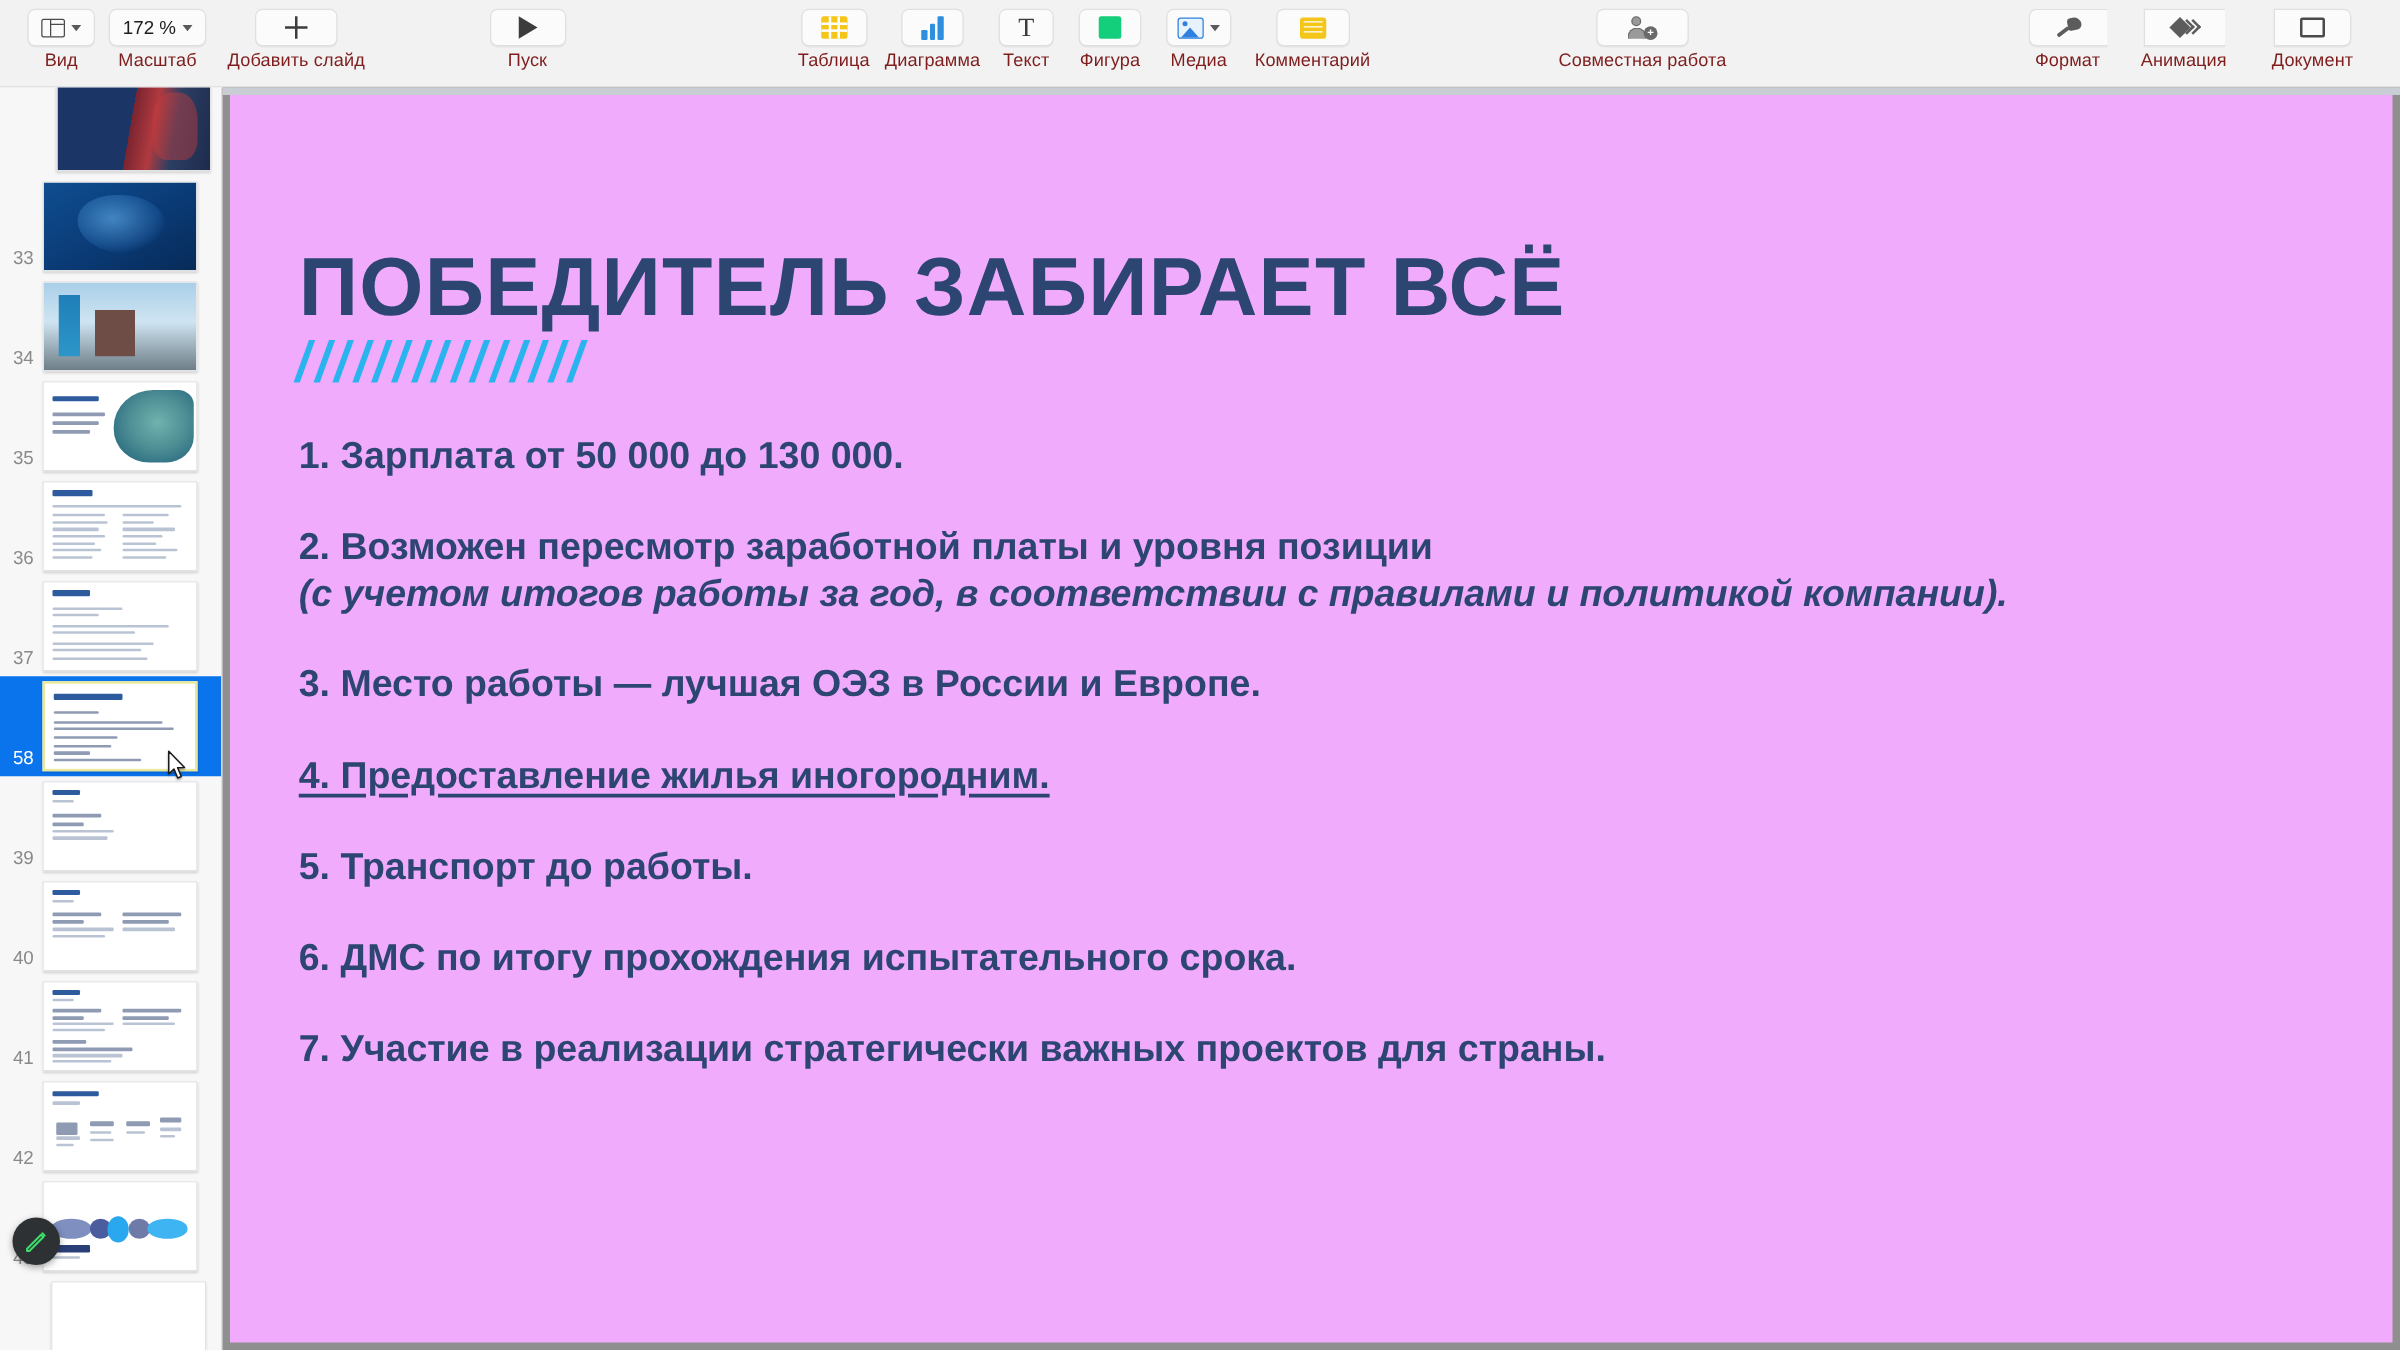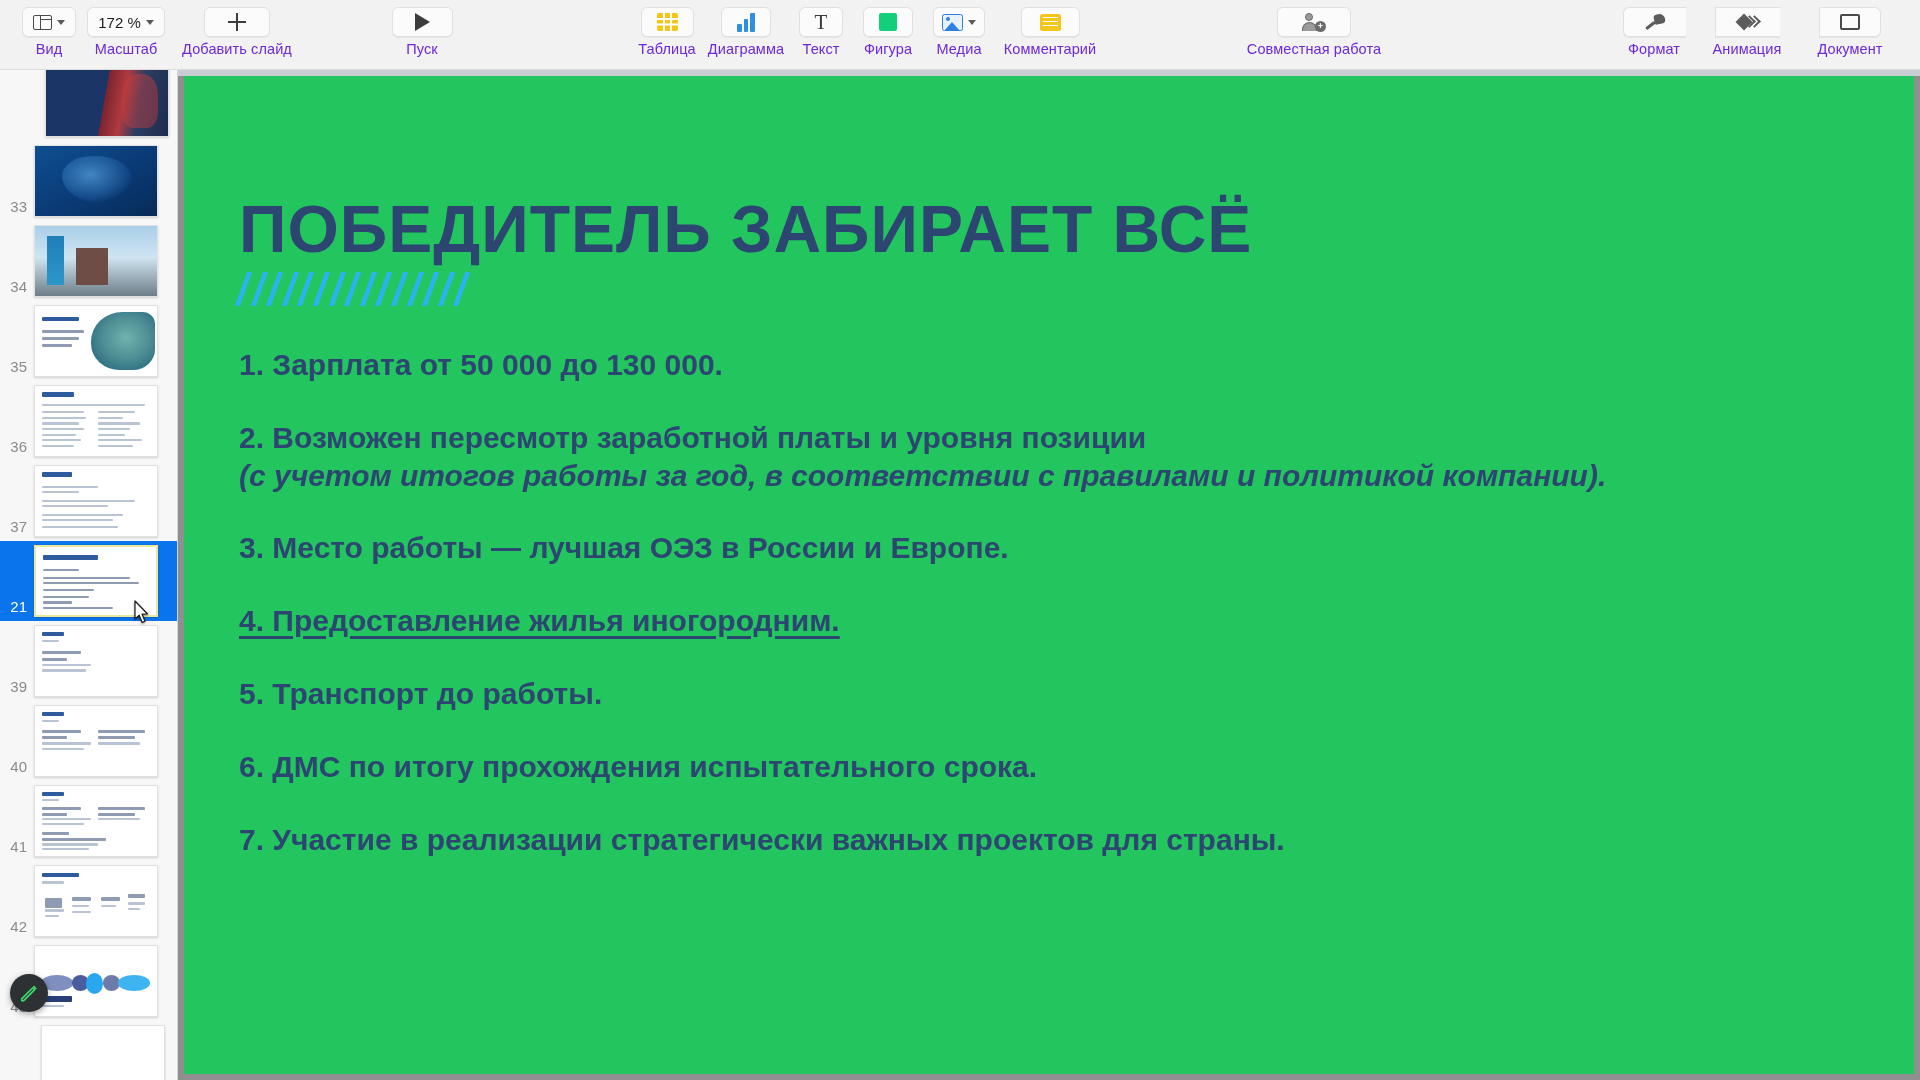--- a/index.html
+++ b/index.html
@@ -29,21 +29,21 @@
     background: #fbfbfb;
     border: 1px solid #e0e0e0;
     border-radius: 6px;
     height: 30px;
     display: flex; align-items: center; justify-content: center;
     gap: 5px;
     padding: 0 10px;
     box-shadow: 0 1px 0 rgba(0,0,0,0.05);
   }
   .tb-label {
-    font-size: 14.5px; color: #6d28d9;
+    font-size: 14.5px; color: #7f1d1d;
     margin-top: 4px; white-space: nowrap;
     letter-spacing: 0.1px;
   }
   .chev {
     width: 0; height: 0;
     border-left: 4.5px solid transparent;
     border-right: 4.5px solid transparent;
     border-top: 5.5px solid #5a5a5a;
     display: inline-block;
   }
@@ -302,21 +302,21 @@
     background: #8f8f8f;
     overflow: hidden;
   }
   .canvas-strip-top {
     position: absolute; top: 0; left: 0; right: 0; height: 6px;
     background: #c8ced4;
   }
   .slide {
     position: absolute; top: 6px; left: 6px;
     width: 1730px; height: 998px;
-    background: #22c55e;
+    background: #f0abfc;
   }
   .slide-inner { position: absolute; inset: 0; padding: 0; }
 
   .sl-title {
     position: absolute; left: 55px; top: 115px;
     font-size: 66px; font-weight: bold;
     color: #2d4571; letter-spacing: 1px;
     white-space: nowrap;
   }
   .slashes {
@@ -535,21 +535,21 @@
       <div class="tx-line" style="left:6%; top:36%; width:30%;"></div>
       <div class="tx-line" style="left:6%; top:48%; width:76%;"></div>
       <div class="tx-line" style="left:6%; top:56%; width:54%;"></div>
       <div class="tx-line" style="left:6%; top:68%; width:66%;"></div>
       <div class="tx-line" style="left:6%; top:76%; width:58%;"></div>
       <div class="tx-line" style="left:6%; top:86%; width:62%;"></div>
     </div>
   </div>
 
   <div class="slide-row selected">
-    <div class="slide-num">21</div>
+    <div class="slide-num">58</div>
     <div class="thumb">
       <div class="th-lines"></div>
       <div class="tx-title" style="width:46%; top:12%;"></div>
       <div class="tx-line dark" style="left:6%; top:32%; width:30%;"></div>
       <div class="tx-line dark" style="left:6%; top:44%; width:72%;"></div>
       <div class="tx-line dark" style="left:6%; top:51%; width:80%;"></div>
       <div class="tx-line dark" style="left:6%; top:62%; width:42%;"></div>
       <div class="tx-line dark" style="left:6%; top:72%; width:38%;"></div>
       <div class="tx-line dark" style="left:6%; top:80%; width:24%;"></div>
       <div class="tx-line dark" style="left:6%; top:88%; width:58%;"></div>

